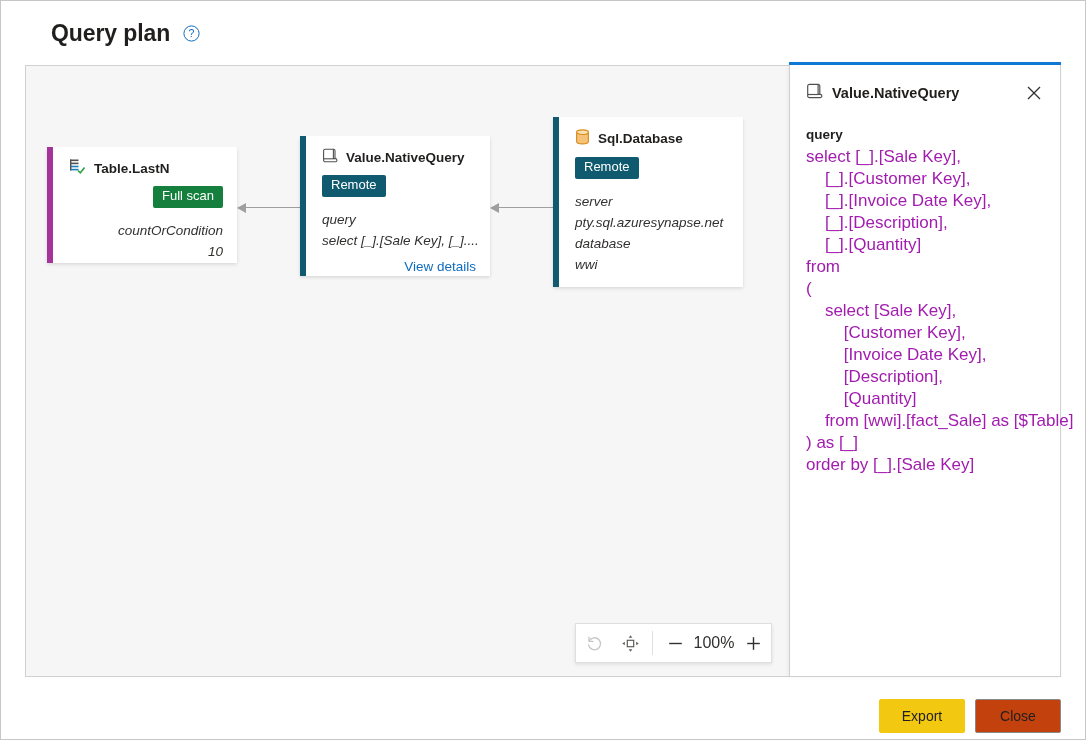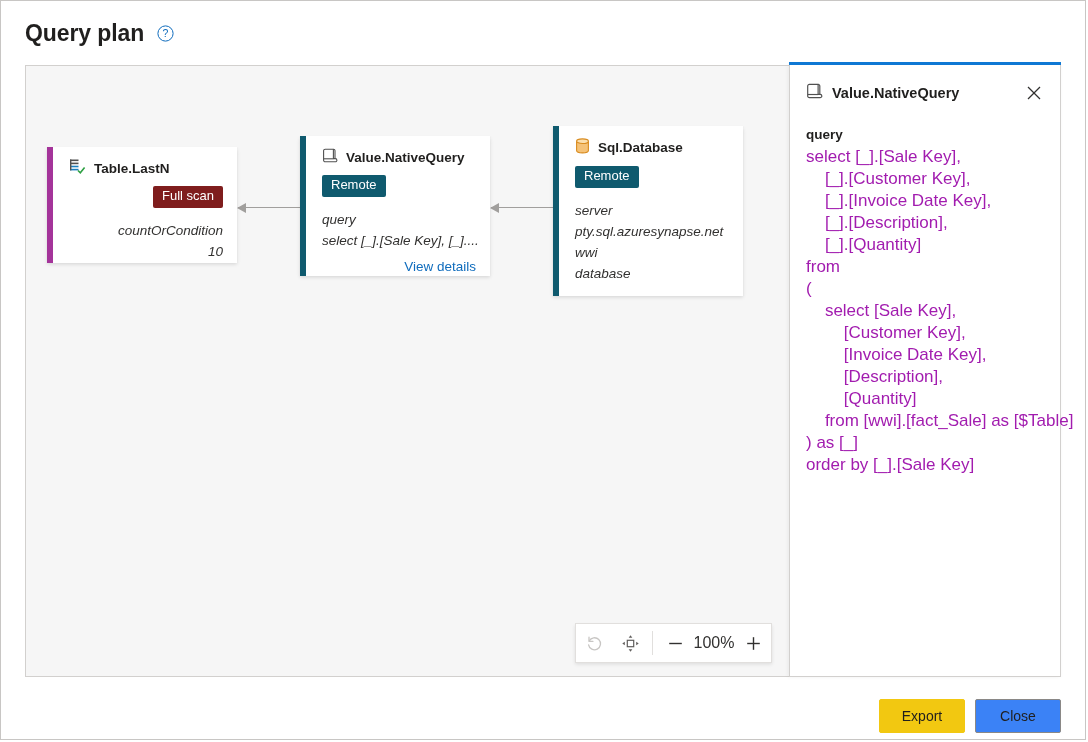--- a/index.html
+++ b/index.html
@@ -27,20 +27,21 @@
     flex-direction: column;
   }
   
   .header {
     height: 64px;
     flex: 0 0 64px;
     display: flex;
     align-items: center;
     padding-left: 24px;
     box-sizing: border-box;
+    margin-left: 26px;
   }
   .page-title {
     font-size: 23px;
     font-weight: 600;
     color: #201f1e;
     letter-spacing: -0.1px;
   }
   .help-icon {
     margin-left: 13px;
     width: 17px;
@@ -230,21 +231,21 @@
     border-radius: 2px;
     cursor: pointer;
     border: 1px solid transparent;
   }
   .btn-primary {
     background: #f2c811;
     color: #201f1e;
     border-color: #f2c811;
   }
   .btn-secondary {
-    background: #3b82f6;
+    background: #c2410c;
     color: #201f1e;
     border-color: #8a8886;
   }
 </style>
 </head>
 <body>
 
 <div class="dialog">
 
   <div class="header">
@@ -277,21 +278,21 @@
                 <rect x="1" y="0.5" width="8.5" height="1.6" fill="#505050"></rect>
                 <rect x="1" y="3.6" width="8.5" height="1.6" fill="#505050"></rect>
                 <rect x="1" y="6.7" width="8.5" height="1.6" fill="#1a7fbf"></rect>
                 <rect x="1" y="9.8" width="8.5" height="1.6" fill="#1a7fbf"></rect>
                 <rect x="1" y="0.5" width="1.4" height="10.9" fill="#505050"></rect>
                 <path d="M9 11.5 L11.3 13.8 L15.6 8.6" fill="none" stroke="#2ea043" stroke-width="1.6"></path>
               </svg>
             </span>
             <span class="tname">Table.LastN</span>
           </div>
-          <span class="badge" style="background:#7f1d1d;">Full scan</span>
+          <span class="badge" style="background:#15803d;">Full scan</span>
           <div class="kv">countOrCondition</div>
           <div class="kv">10</div>
         </div>
       </div>
 
       <div class="node" style="left:274px; top:70px; width:190px; height:140px;">
         <div class="node-accent" style="background:#0f5a6e;"></div>
         <div class="node-inner">
           <div class="node-title">
             <span>
@@ -303,37 +304,37 @@
             </span>
             <span class="tname">Value.NativeQuery</span>
           </div>
           <span class="badge" style="background:#0f5a6e;">Remote</span>
           <div class="kv">query</div>
           <div class="kv">select [_].[Sale Key], [_]....</div>
           <a class="view-details">View details</a>
         </div>
       </div>
 
-      <div class="node" style="left:527px; top:60px; width:190px; height:170px;">
+      <div class="node" style="left:527px; top:51px; width:190px; height:170px;">
         <div class="node-accent" style="background:#0f5a6e;"></div>
         <div class="node-inner">
           <div class="node-title">
             <span>
               <svg width="15" height="16" viewBox="0 0 15 16">
                 <path d="M1.6 3.2 v9.4 c0 1.3 2.6 2.3 5.9 2.3 s5.9 -1.0 5.9 -2.3 V3.2 z" fill="#f5c277" stroke="#d98c1f" stroke-width="1.1" stroke-linejoin="round"></path>
                 <ellipse cx="7.5" cy="3.2" rx="5.9" ry="2.3" fill="#fbdfae" stroke="#d98c1f" stroke-width="1.1"></ellipse>
               </svg>
             </span>
             <span class="tname">Sql.Database</span>
           </div>
           <span class="badge" style="background:#0f5a6e;">Remote</span>
           <div class="kv">server</div>
           <div class="kv">pty.sql.azuresynapse.net</div>
+          <div class="kv">database</div>
           <div class="kv">wwi</div>
-          <div class="kv">database</div>
         </div>
       </div>
 
       <div class="zoom-bar">
         <div class="zbtn">
           <svg width="17" height="17" viewBox="0 0 17 17">
             <path d="M3.2 6.0 A6 6 0 1 1 2.6 9.8" fill="none" stroke="#c8c6c4" stroke-width="1.3" stroke-linecap="round"></path>
             <path d="M3.0 2.2 L3.0 6.3 L7.0 6.3" fill="none" stroke="#c8c6c4" stroke-width="1.3" stroke-linecap="round" stroke-linejoin="round"></path>
           </svg>
         </div>

